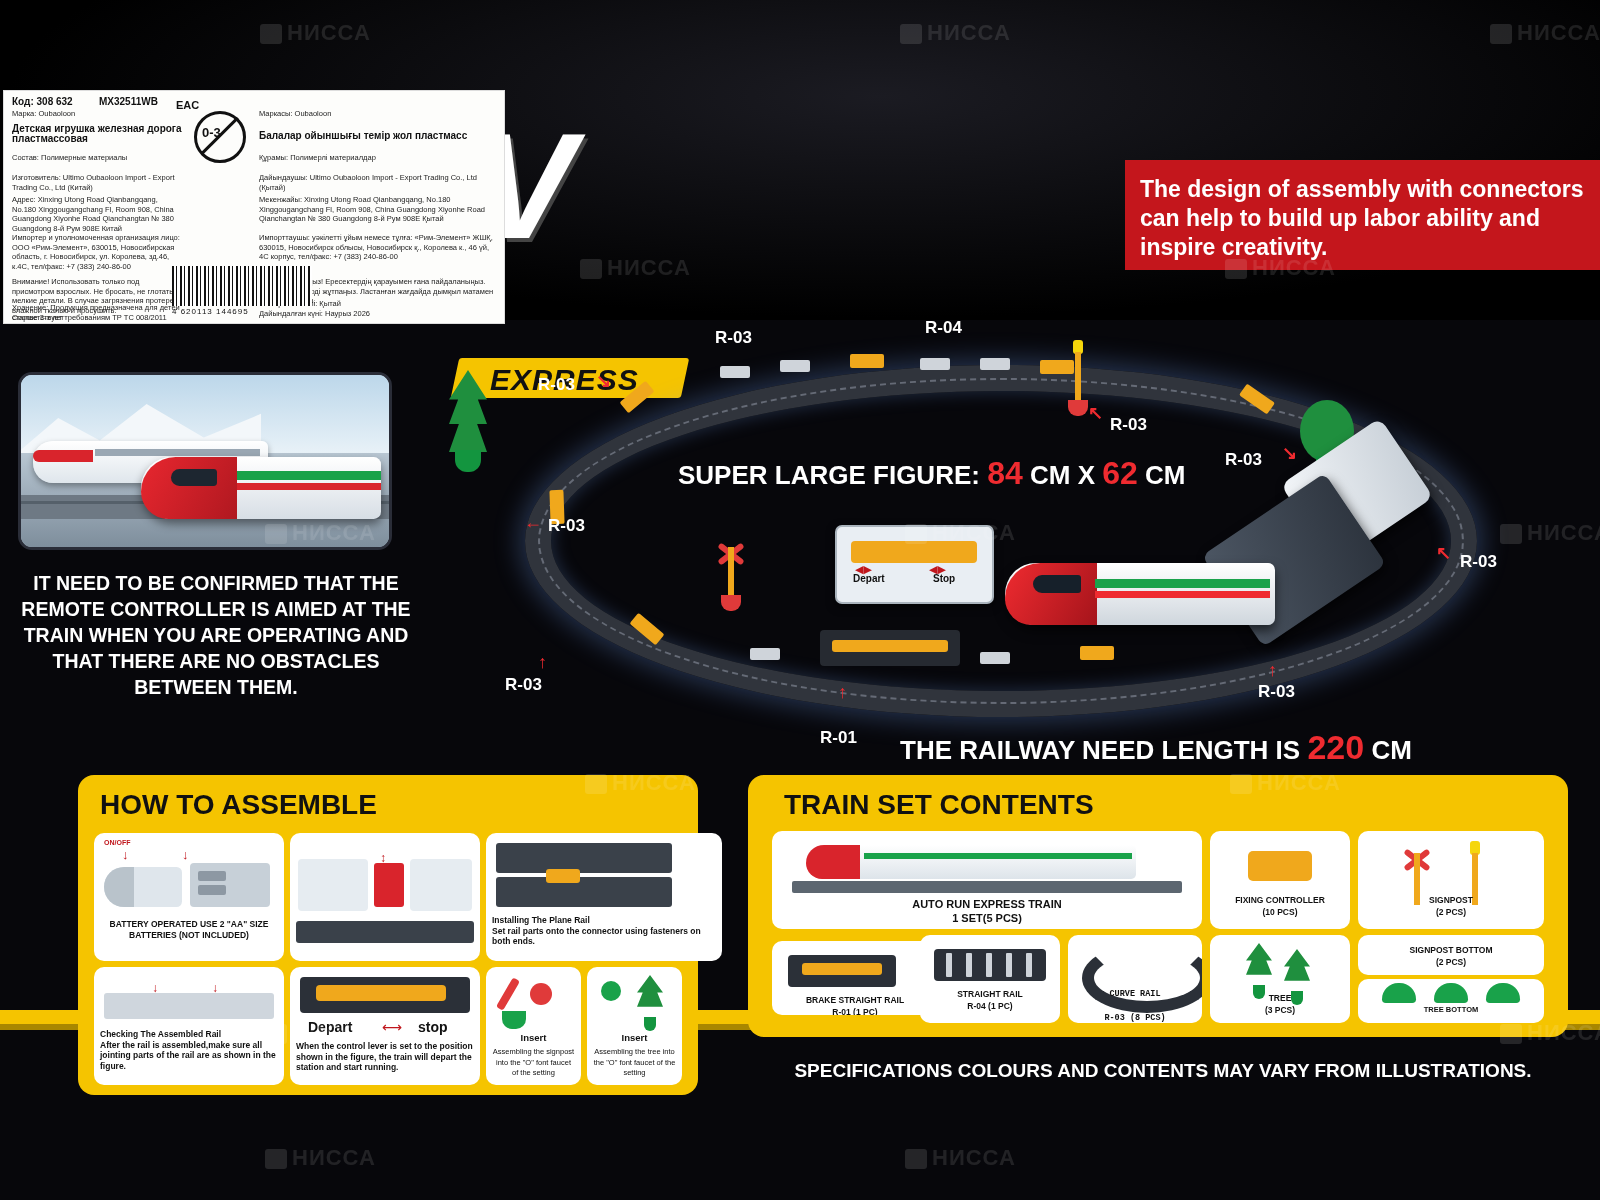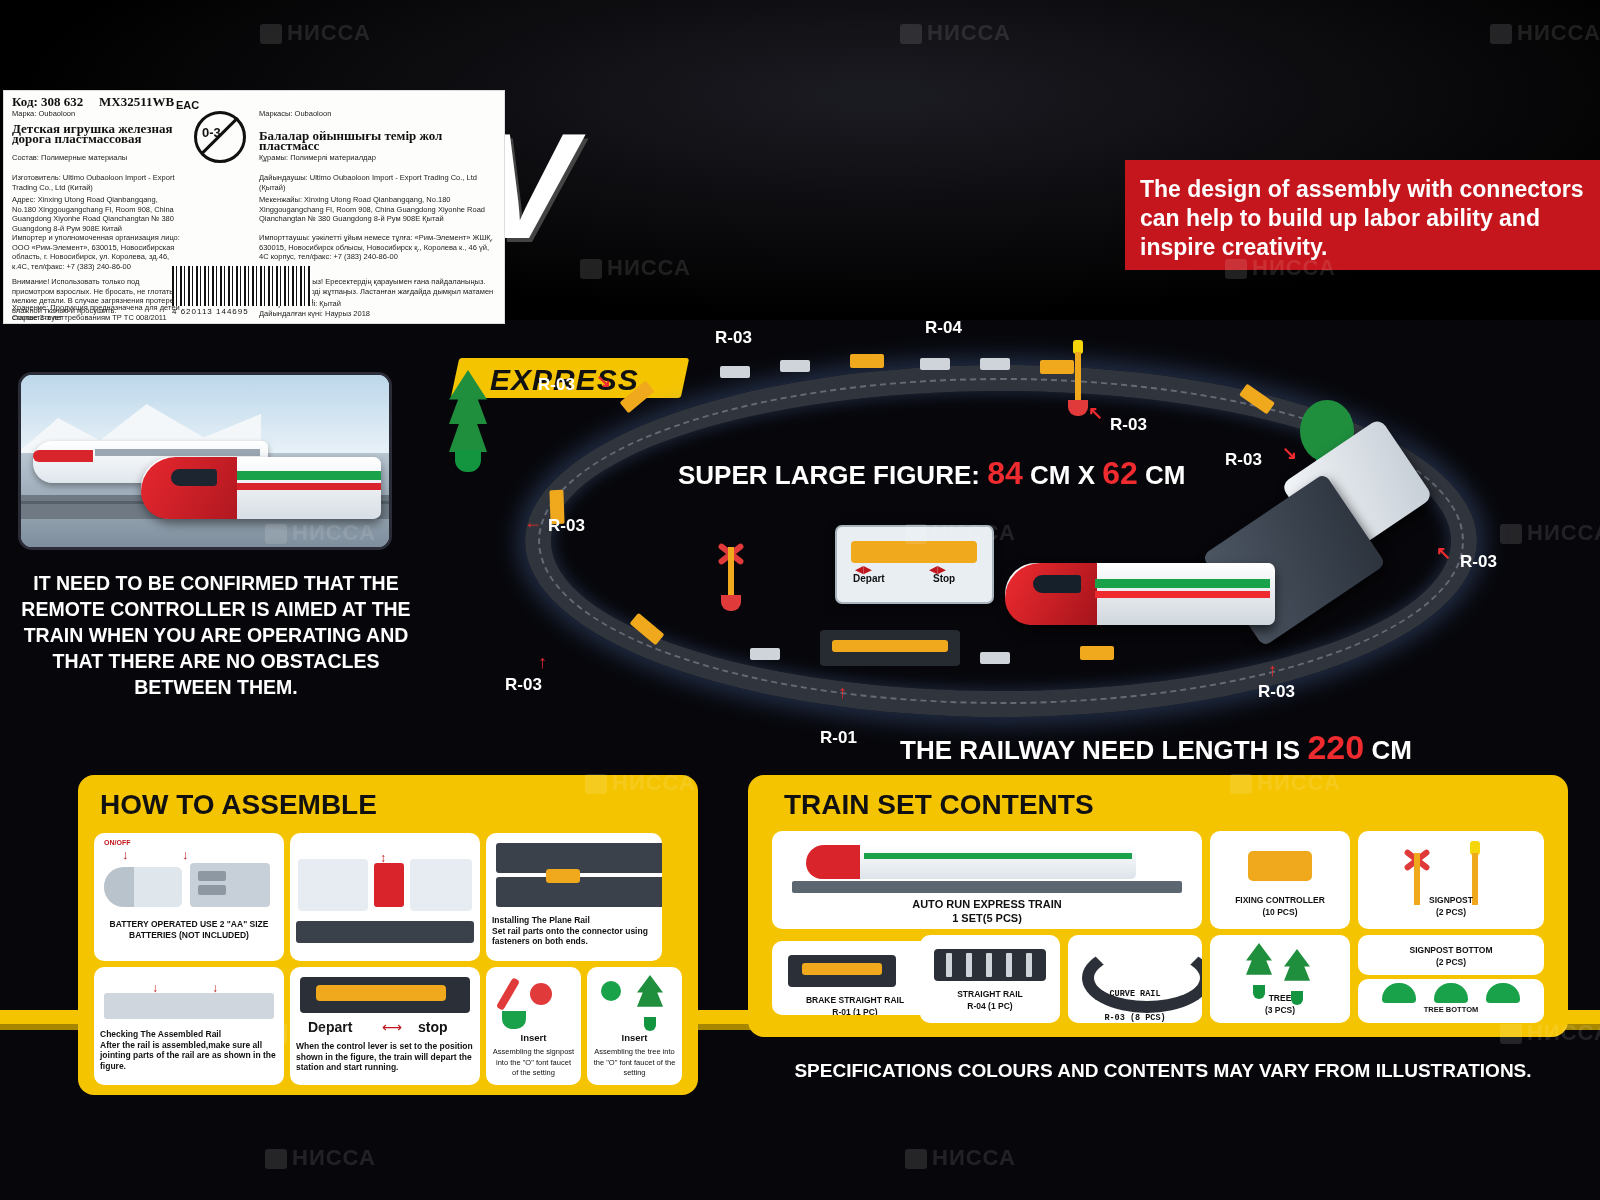--- a/index.html
+++ b/index.html
@@ -29,21 +29,21 @@
 
   .fig-title{position:absolute;left:690px;top:175px;width:420px;color:#fff;font-style:italic;font-weight:bold;
      font-size:25px;line-height:30px;text-align:center;
      text-shadow:-2px -2px 0 #c0202a, 2px -2px 0 #c0202a, -2px 2px 0 #c0202a, 2px 2px 0 #c0202a, 0 4px 4px rgba(0,0,0,.6);}
   .red-panel{position:absolute;left:1125px;top:160px;width:480px;height:110px;background:#c4161c;}
   .red-panel-txt{position:absolute;left:1140px;top:175px;width:470px;color:#fff;font-weight:bold;font-size:23px;line-height:29px;}
 
   
   .sticker{position:absolute;left:3px;top:90px;width:500px;height:232px;background:#fdfdfb;border:1px solid #ddd;}
   .st-row{position:absolute;font-size:7.5px;color:#222;line-height:9.5px;}
-  .st-bold{font-weight:bold;font-size:13px;color:#111;font-family:Liberation Serif, serif;}
+  .st-bold{font-weight:bold;font-size:10px;color:#111;}
   .st-col1{left:8px;width:170px;}
   .st-col2{left:255px;width:235px;}
   .eac{position:absolute;left:172px;top:8px;font-size:11px;font-weight:bold;color:#111;}
   .age-mark{position:absolute;left:190px;top:20px;width:46px;height:46px;border:3px solid #111;border-radius:50%;}
   .age-mark:after{content:"";position:absolute;left:-2px;top:20px;width:50px;height:3px;background:#111;transform:rotate(-45deg);}
   .age-txt{position:absolute;left:198px;top:34px;font-size:13px;font-weight:bold;color:#111;}
   .barcode{position:absolute;left:168px;top:175px;width:140px;height:40px;
      background:repeating-linear-gradient(90deg,#111 0 2px,#fff 2px 4px,#111 4px 5px,#fff 5px 8px);}
   .barcode-num{position:absolute;left:168px;top:216px;font-size:8px;letter-spacing:1px;color:#111;}
 
@@ -192,21 +192,21 @@
 
     <div class="st-row st-col1" style="top:142px;">Импортер и уполномоченная организация лицо: ООО «Рим-Элемент», 630015, Новосибирская область, г. Новосибирск, ул. Королева, зд.46, к.4С, тел/факс: +7 (383) 240-86-00</div>
     <div class="st-row st-col2" style="top:142px;">Импорттаушы: уәкілетті ұйым немесе тұлға: «Рим-Элемент» ЖШҚ, 630015, Новосибирск облысы, Новосибирск қ., Королева к., 46 үй, 4С корпус, тел/факс: +7 (383) 240-86-00</div>
 
     <div class="st-row st-col1" style="top:186px;">Внимание! Использовать только под присмотром взрослых. Не бросать, не глотать мелкие детали. В случае загрязнения протереть влажной тканью и просушить.</div>
     <div class="st-row st-col2" style="top:186px;">Назар аударыңыз! Ересектердің қарауымен ғана пайдаланыңыз. Ұсақ бөлшектерді жұтпаңыз. Ластанған жағдайда дымқыл матамен сүртіп кептіріңіз.</div>
 
     <div class="st-row st-col1" style="top:212px;">Хранение: Продукция предназначена для детей старше 3-х лет</div>
     <div class="st-row st-col1" style="top:222px;">Соответствует требованиям ТР ТС 008/2011</div>
     <div class="st-row st-col2" style="top:208px;">Шығарылған елі: Қытай</div>
-    <div class="st-row st-col2" style="top:218px;">Дайындалған күні: Наурыз 2018</div>
+    <div class="st-row st-col2" style="top:218px;">Дайындалған күні: Наурыз 2026</div>
 
     <div class="barcode"></div>
     <div class="barcode-num">4 620113 144695</div>
   </div>
 
   <div class="photo">
     <div class="mtn"></div>
     <div class="ground"></div>
     <div class="rail-bed"></div>
     <div class="train-a"></div>
@@ -343,21 +343,21 @@
     </div>
 
     <div class="card" style="left:212px;top:58px;width:190px;height:128px;">
       <div style="position:absolute;left:8px;top:26px;width:70px;height:52px;background:#e6ecf1;border-radius:4px;"></div>
       <div style="position:absolute;left:120px;top:26px;width:62px;height:52px;background:#e6ecf1;border-radius:4px;"></div>
       <div style="position:absolute;left:84px;top:30px;width:30px;height:44px;background:#d9242c;border-radius:3px;"></div>
       <div style="position:absolute;left:90px;top:18px;color:#c0161c;font-size:12px;">↕</div>
       <div style="position:absolute;left:6px;top:88px;right:6px;height:22px;background:#3a414a;border-radius:3px;"></div>
     </div>
 
-    <div class="card" style="left:408px;top:58px;width:176px;height:128px;">
+    <div class="card" style="left:408px;top:58px;width:236px;height:128px;">
       <div style="position:absolute;left:10px;top:10px;width:176px;height:30px;background:#3a414a;border-radius:3px;"></div>
       <div style="position:absolute;left:10px;top:44px;width:176px;height:30px;background:#3a414a;border-radius:3px;"></div>
       <div style="position:absolute;left:60px;top:36px;width:34px;height:14px;background:#f0a81c;border-radius:3px;"></div>
       <div class="cap left" style="top:82px;white-space:pre-line;">Installing The Plane Rail
 Set rail parts onto the connector using fasteners on both ends.</div>
     </div>
 
     <div class="card" style="left:16px;top:192px;width:190px;height:118px;">
       <div style="position:absolute;left:10px;top:26px;width:170px;height:26px;background:#cfd6dd;border-radius:3px;"></div>
       <div style="position:absolute;left:58px;top:14px;color:#c0161c;font-size:12px;">↓</div>

